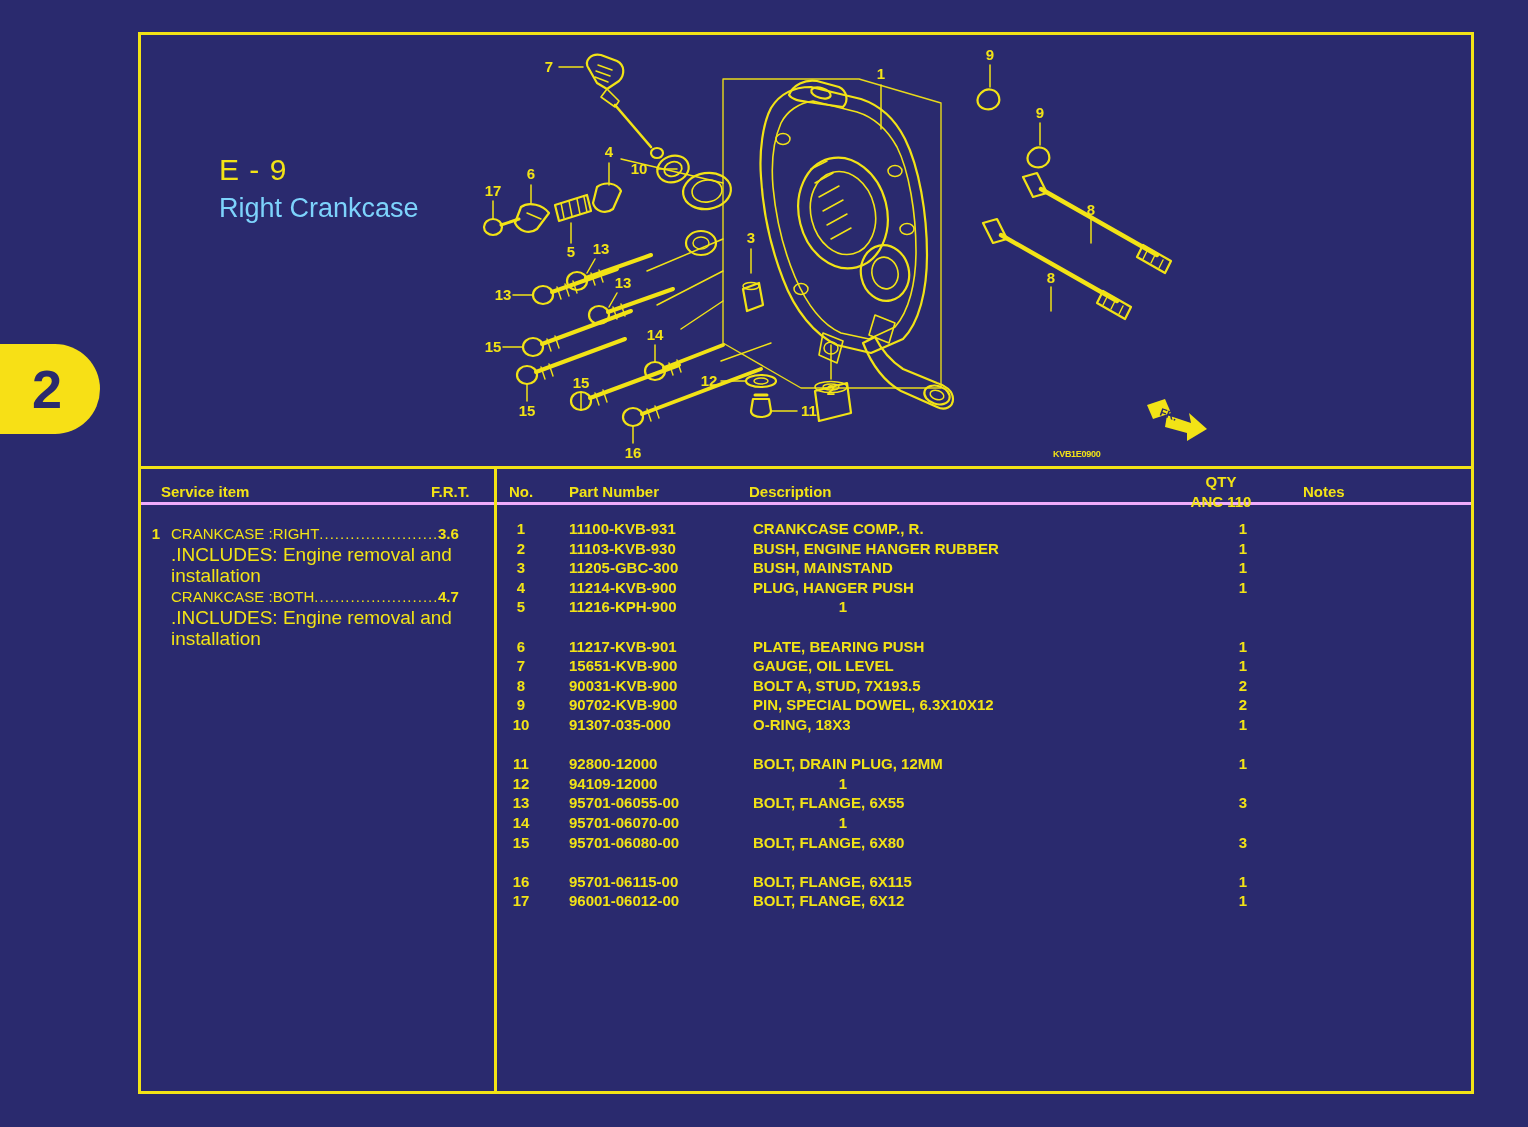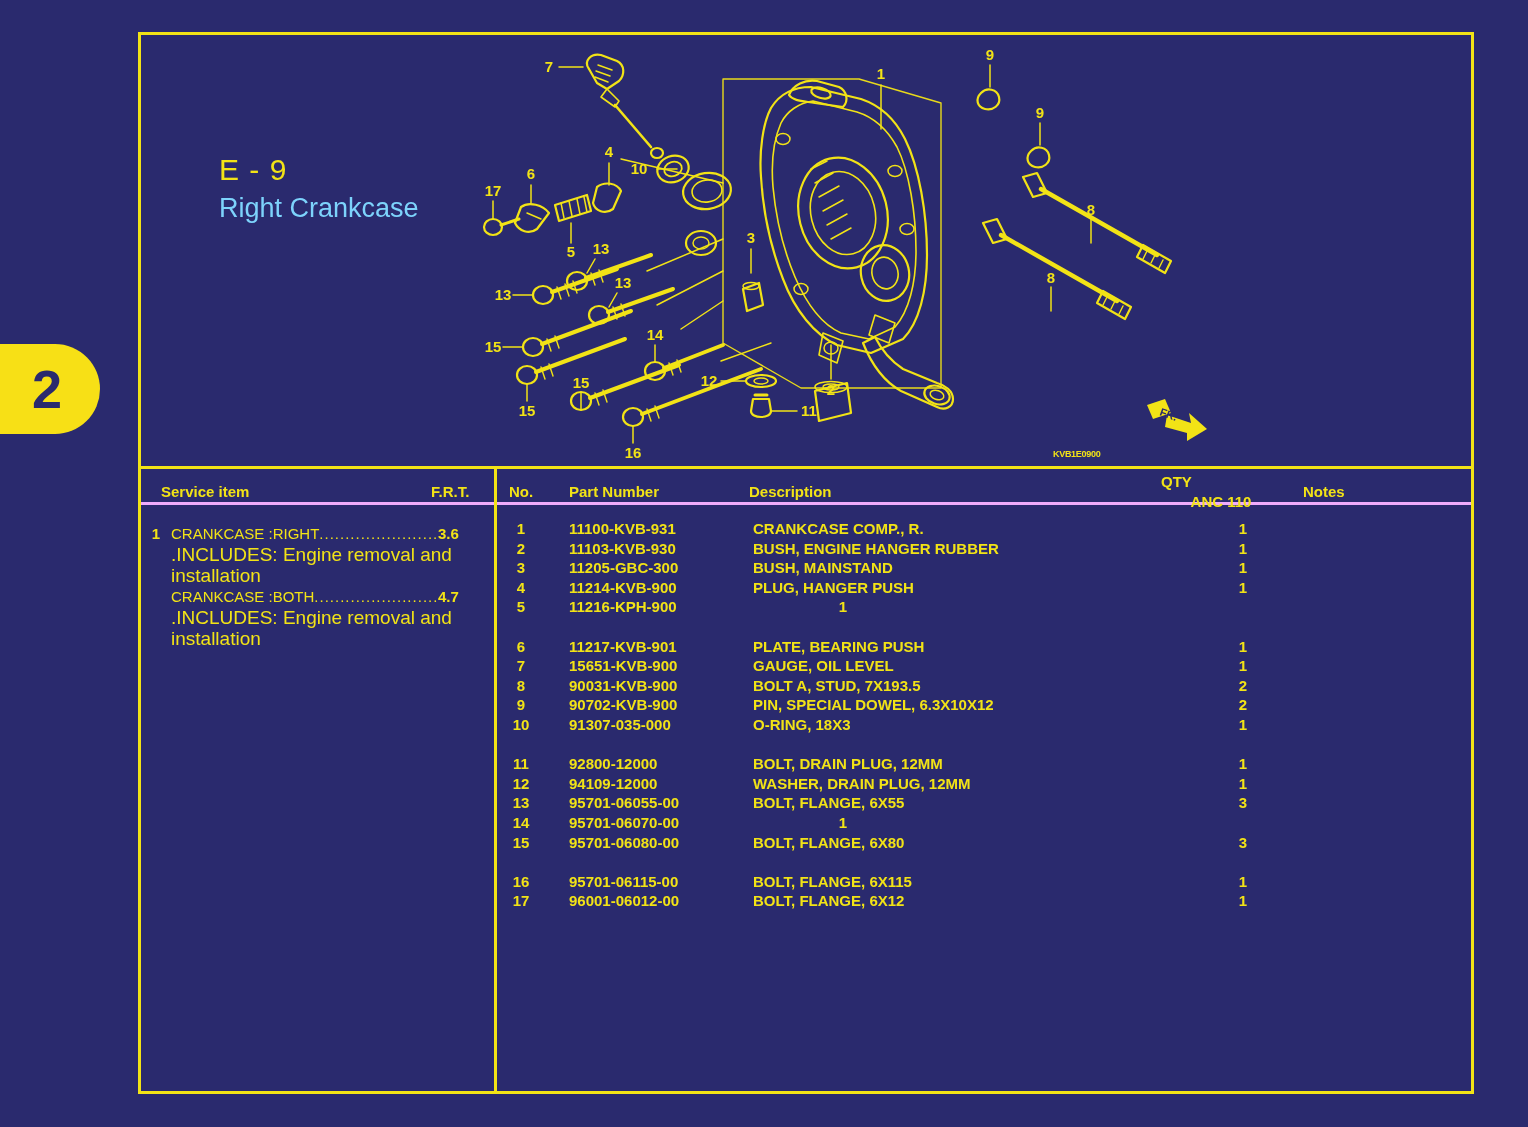--- a/index.html
+++ b/index.html
@@ -325,21 +325,21 @@
         </div>
 
       </div>
     </div>
 
     <div class="parts">
       <div class="hdr">
         <span class="hdr-txt" style="left:12px;top:14px;">No.</span>
         <span class="hdr-txt" style="left:72px;top:14px;">Part Number</span>
         <span class="hdr-txt" style="left:252px;top:14px;">Description</span>
-        <span class="hdr-txt" style="left:664px;top:4px;width:120px;">QTY</span>
+        <span class="hdr-txt" style="left:664px;top:4px;width:120px;text-align:center;">QTY</span>
         <span class="hdr-txt" style="left:664px;top:24px;width:120px;text-align:center;">ANC 110</span>
         <span class="hdr-txt" style="left:806px;top:14px;text-align:center;">Notes</span>
       </div>
 
       <div class="p-body">
 
         <div>
           <div class="p-row">
             <span class="c-no">1</span>
             <span class="c-pn">11100-KVB-931</span>
@@ -420,21 +420,20 @@
           <div class="p-row">
             <span class="c-no">11</span>
             <span class="c-pn">92800-12000</span>
             <span class="c-desc">BOLT, DRAIN PLUG, 12MM</span>
             <span class="c-qty">1</span>
             <span class="c-notes"></span>
           </div>
           <div class="p-row">
             <span class="c-no">12</span>
             <span class="c-pn">94109-12000</span>
-            <span class="c-desc">WASHER, DRAIN PLUG, 12MM</span>
             <span class="c-qty">1</span>
             <span class="c-notes"></span>
           </div>
           <div class="p-row">
             <span class="c-no">13</span>
             <span class="c-pn">95701-06055-00</span>
             <span class="c-desc">BOLT, FLANGE, 6X55</span>
             <span class="c-qty">3</span>
             <span class="c-notes"></span>
           </div>

